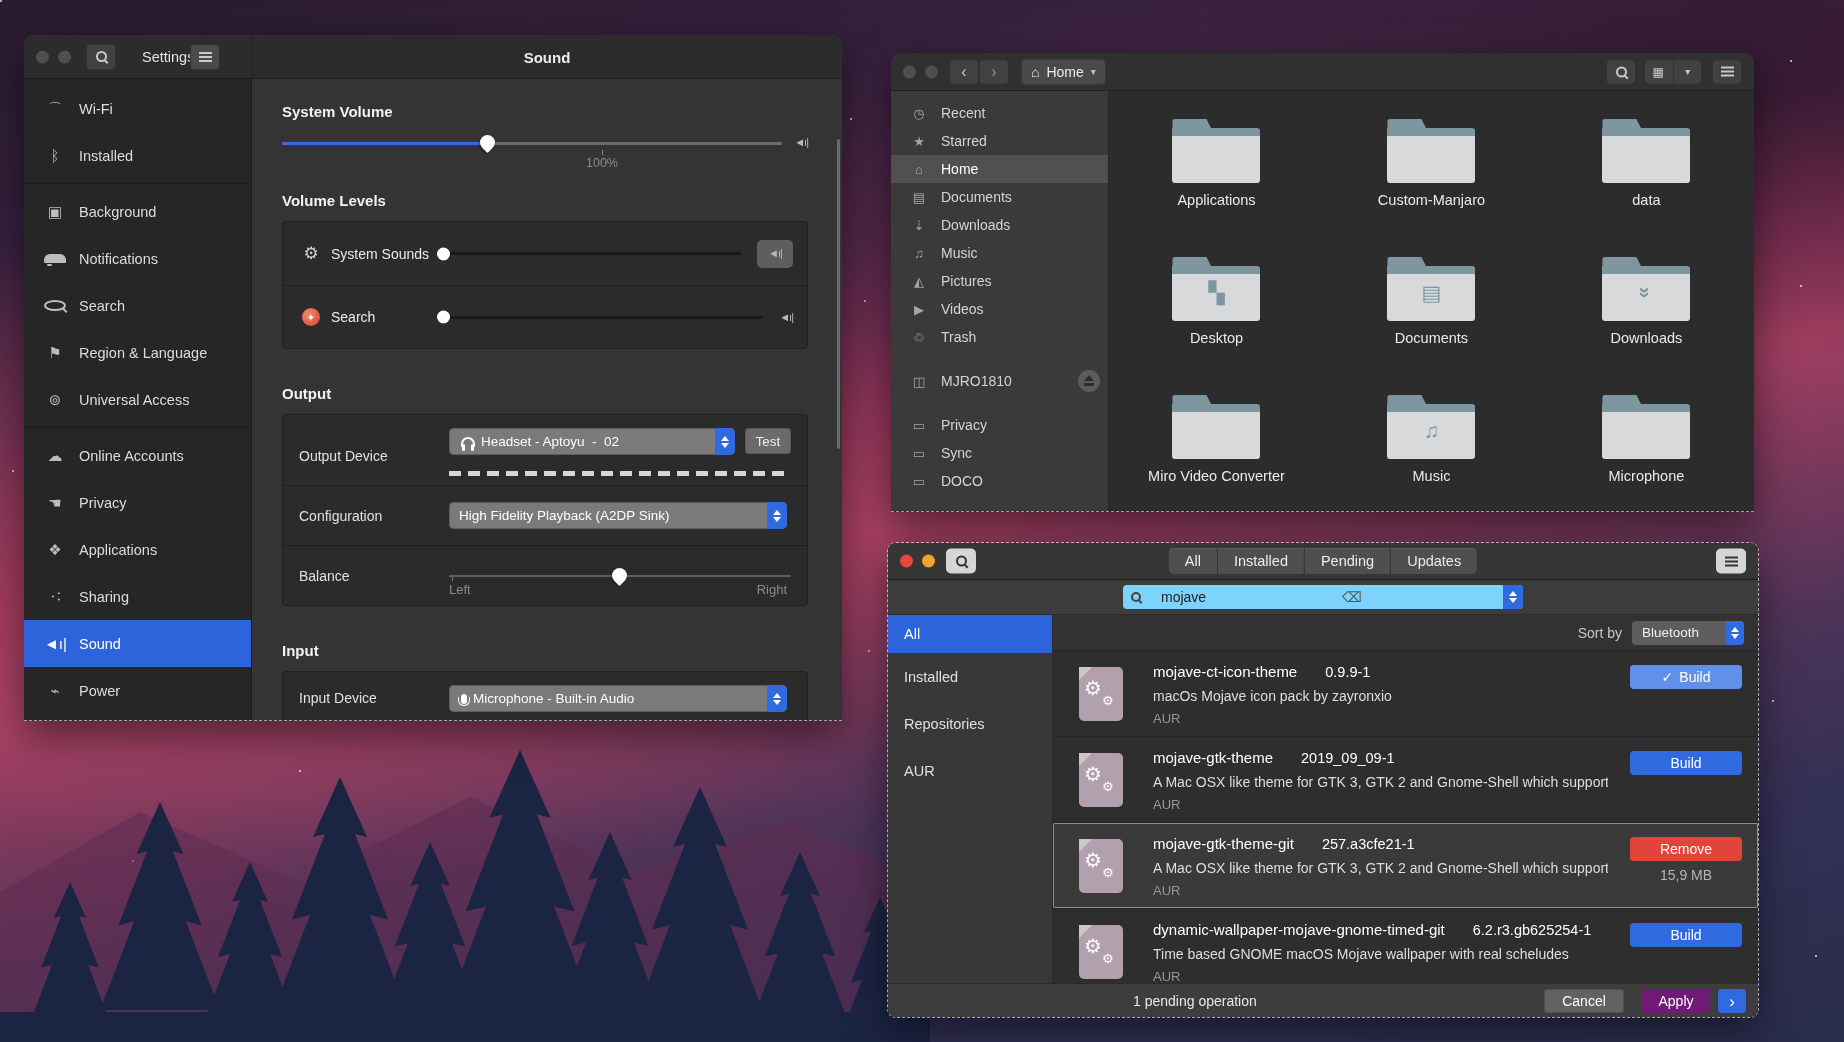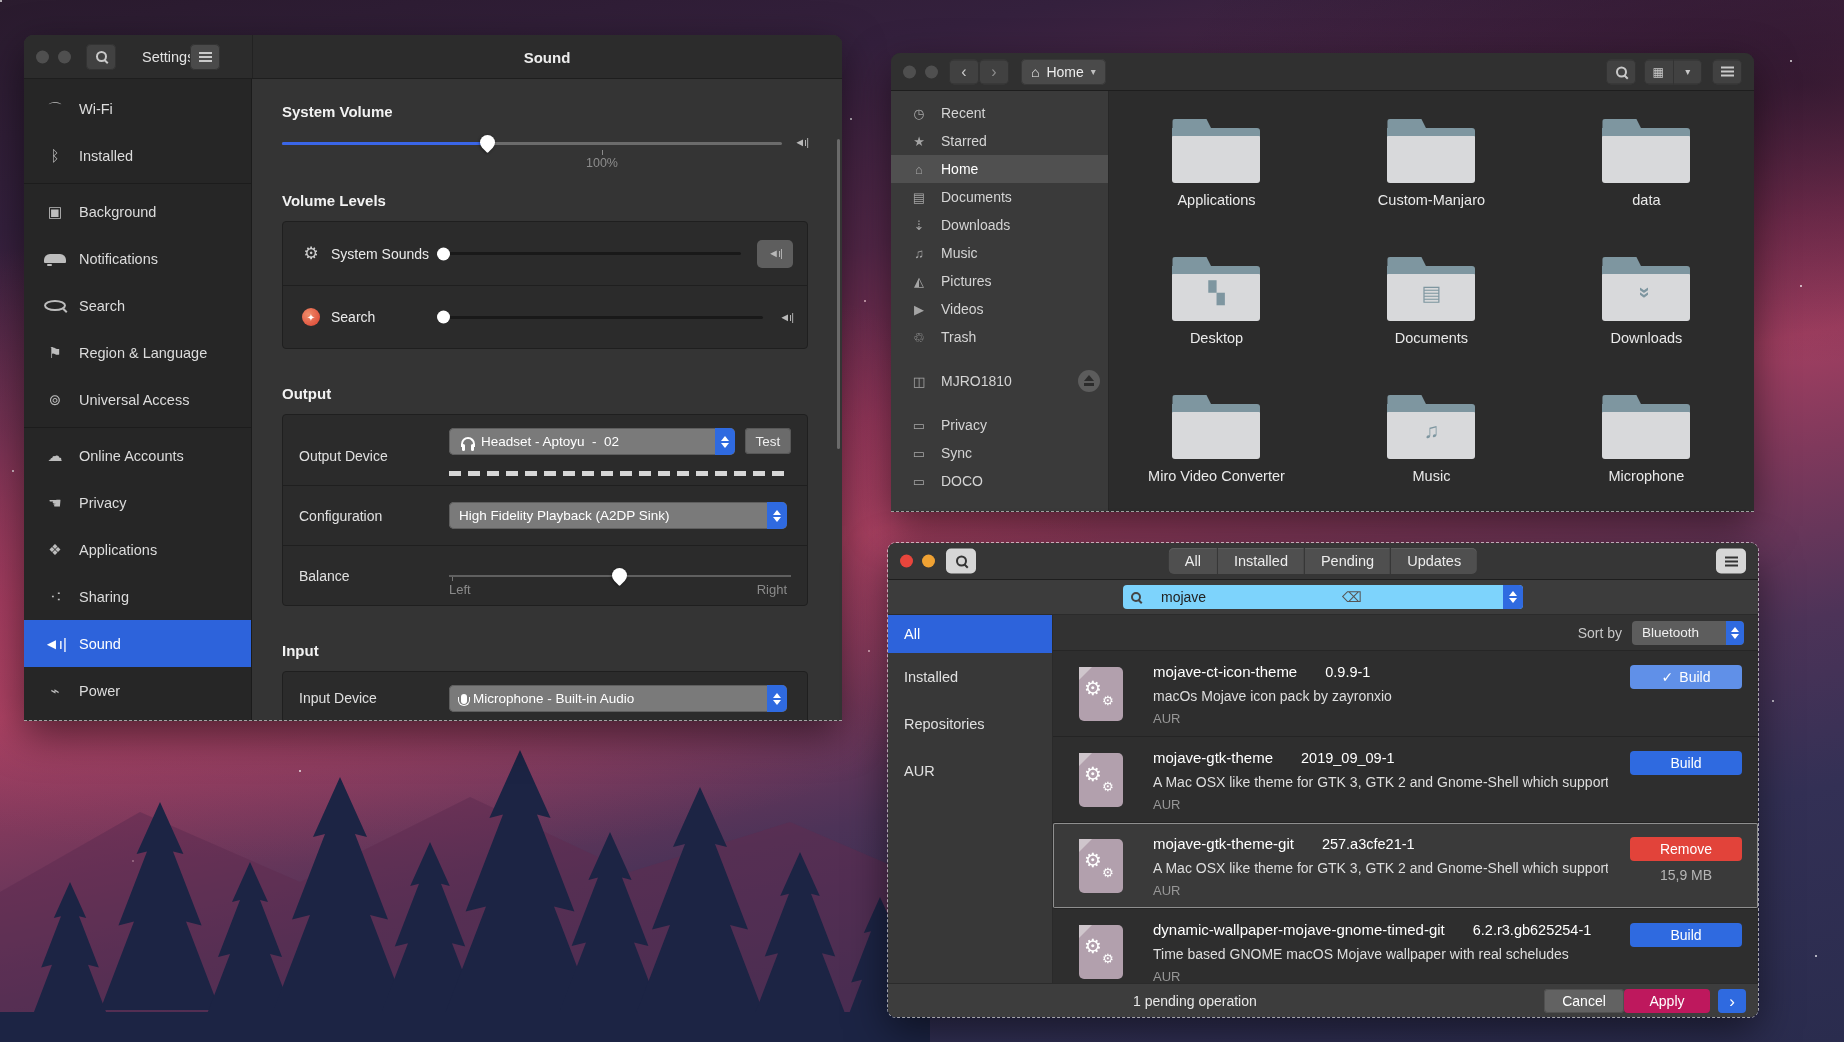--- a/index.html
+++ b/index.html
@@ -169,21 +169,21 @@
   .pbtn{position:absolute;right:16px;top:14px;width:112px;height:24px;border-radius:4px;color:#fff;font-size:14px;
     display:flex;align-items:center;justify-content:center;gap:6px}
   .pbtn.build{background:#2f6ae0}
   .pbtn.build-checked{background:#6090e8}
   .pbtn.remove{background:#e2433a}
   .pkg-size{position:absolute;right:16px;top:44px;width:112px;text-align:center;color:#b5b5b5;font-size:14px}
   #p-footer{position:absolute;left:0;right:0;bottom:0;height:34px;background:#3d3d3d;border-top:1px solid #2b2b2b}
   #p-status{position:absolute;left:245px;top:0;height:34px;display:flex;align-items:center;color:#e8e8e8;font-size:14px}
   .f-btn{position:absolute;top:5px;height:24px;border-radius:4px;color:#fff;font-size:14px;display:flex;align-items:center;justify-content:center}
   #p-cancel{right:134px;width:80px;background:#626262;box-shadow:inset 0 0 0 1px #505050}
-  #p-apply{right:48px;width:86px;background:#be185d}
+  #p-apply{right:48px;width:68px;background:#701a75}
   #p-next{right:12px;width:28px;background:#2f6ae0;font-size:17px}
 </style>
 </head>
 <body>
 
 <div class="screen">
   <div class="stars"></div>
   <svg class="trees" viewBox="0 0 930 360" preserveAspectRatio="none">
     <defs>
         <path id="pine" d="M0,0 L18,40 L10,38 L32,95 L20,92 L46,160 L-46,160 L-20,92 L-32,95 L-10,38 L-18,40 Z"></path>

